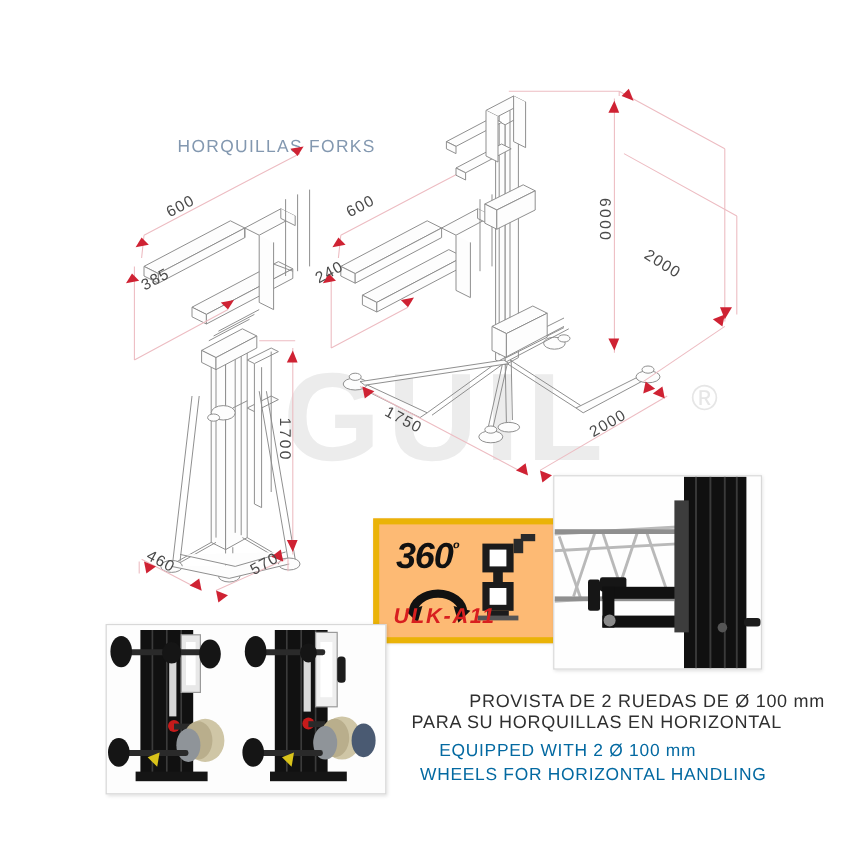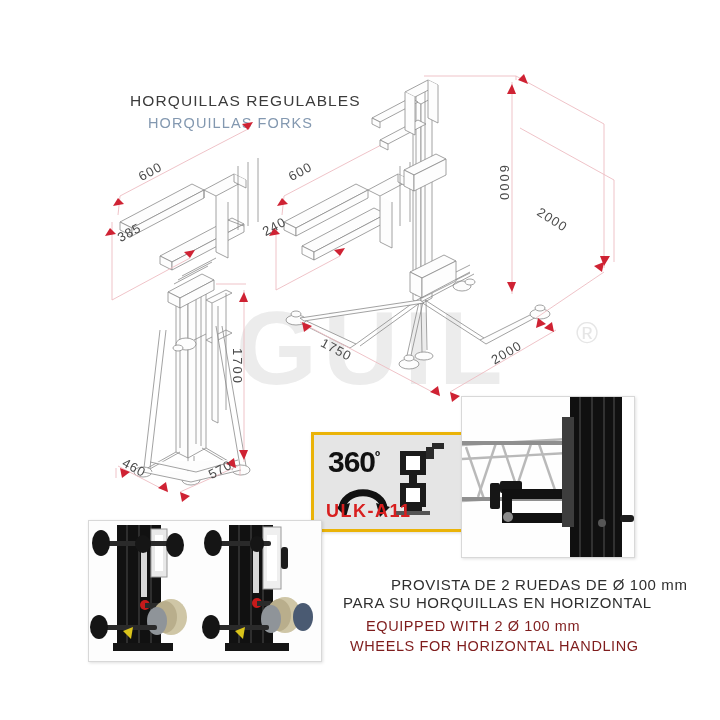--- a/index.html
+++ b/index.html
@@ -21,41 +21,40 @@
   
   .dim{position:absolute;color:#4a4a4a;font-size:13px;letter-spacing:1px;white-space:nowrap;}
 
   
   svg.layer{position:absolute;left:0;top:0;width:720px;height:720px;overflow:visible;}
 
   
   .panel{position:absolute;background:#fdfdfd;border:1px solid #d8d8d8;
          box-shadow:1px 1px 3px rgba(0,0,0,.13);overflow:hidden;}
   .badge-360{position:absolute;left:311px;top:432px;width:148px;height:94px;
-             background:#e5e5e5;border:3px solid #eab308;box-shadow:1px 1px 3px rgba(0,0,0,.15);}
+             background:#fdba74;border:5px solid #eab308;box-shadow:1px 1px 3px rgba(0,0,0,.15);font-style:italic;}
   .t360{position:absolute;left:14px;top:10px;font-size:30px;font-weight:bold;color:#111;
         letter-spacing:-1px;}
   .t360 sup{font-size:14px;vertical-align:super;}
   .ulk{position:absolute;left:12px;top:66px;font-size:18px;font-weight:bold;color:#d81f1f;
        letter-spacing:1.5px;}
 
   
   .cap{position:absolute;white-space:nowrap;letter-spacing:.6px;}
   .cap-es{color:#2f2f2f;font-size:15px;}
-  .cap-en{color:#7f1d1d;font-size:14.5px;}
+  .cap-en{color:#0369a1;font-size:14.5px;}
 </style>
 </head>
 <body>
 
 <div class="stage">
 
   <div class="wm">GUIL</div>
   <div class="wm-r">®</div>
 
-  <div class="hdr-es">HORQUILLAS REGULABLES</div>
   <div class="hdr-en">HORQUILLAS FORKS</div>
 
   <svg class="layer">
     <g stroke="#8a8a8a" stroke-width="0.8" fill="#fdfdfd">
 
       <g transform="translate(108,160)">
         <path d="M12,62 L84,24 L96,30 L24,68 Z"></path>
         <path d="M12,62 L12,70 L24,76 L24,68 Z"></path>
         <path d="M24,68 L96,30 L96,38 L24,76 Z"></path>
         <path d="M52,96 L124,58 L136,64 L64,102 Z"></path>

